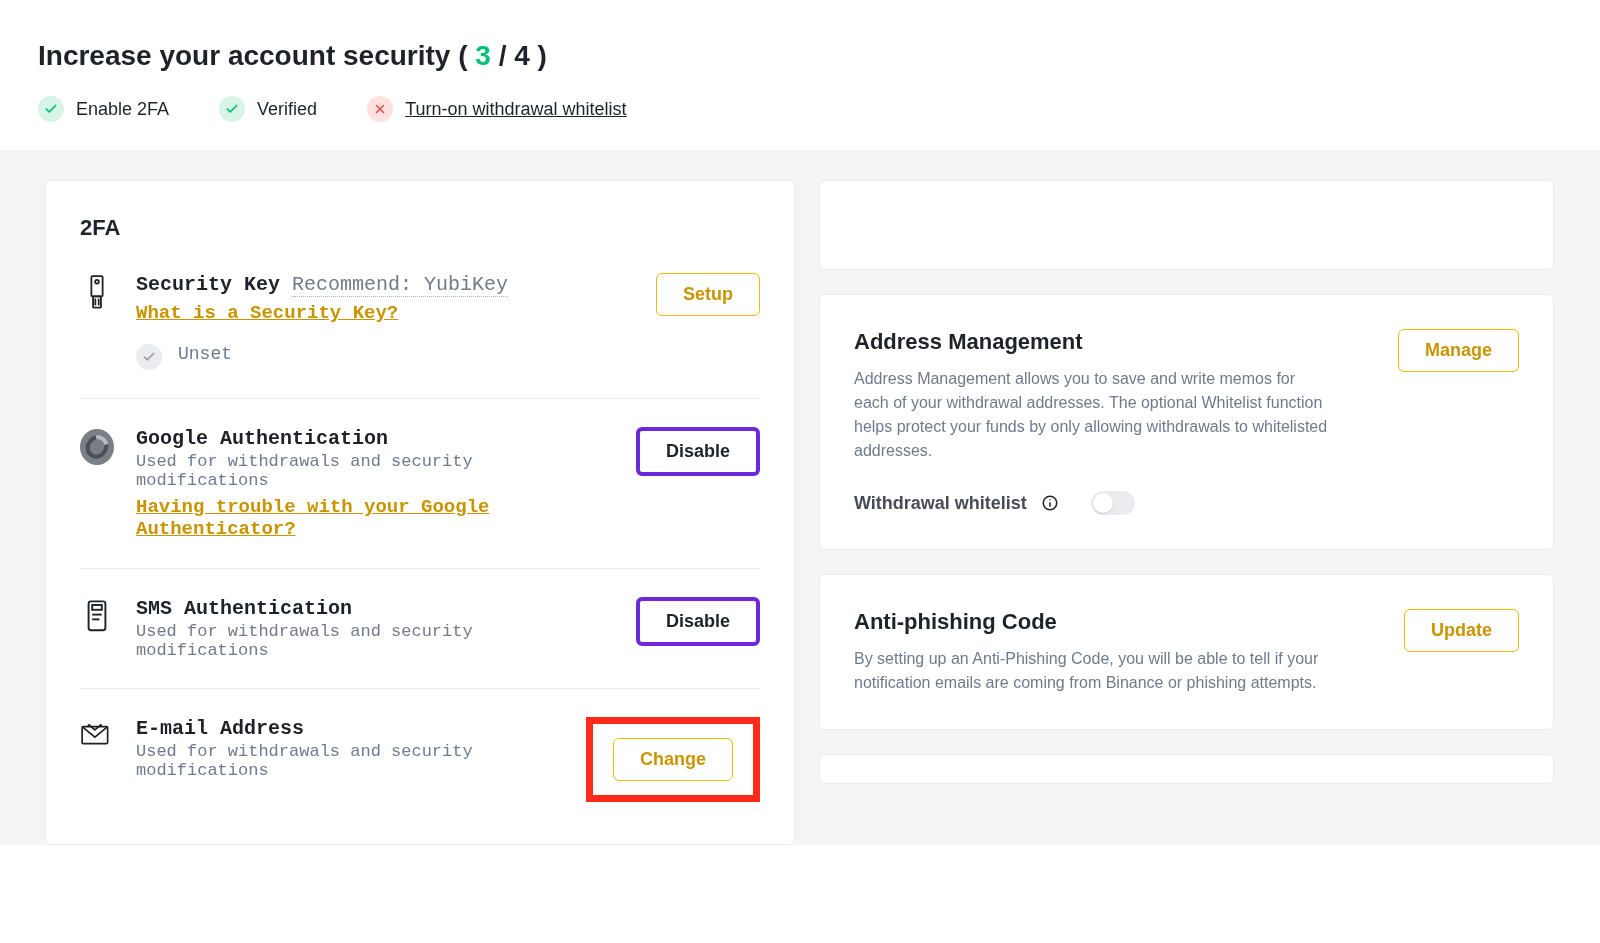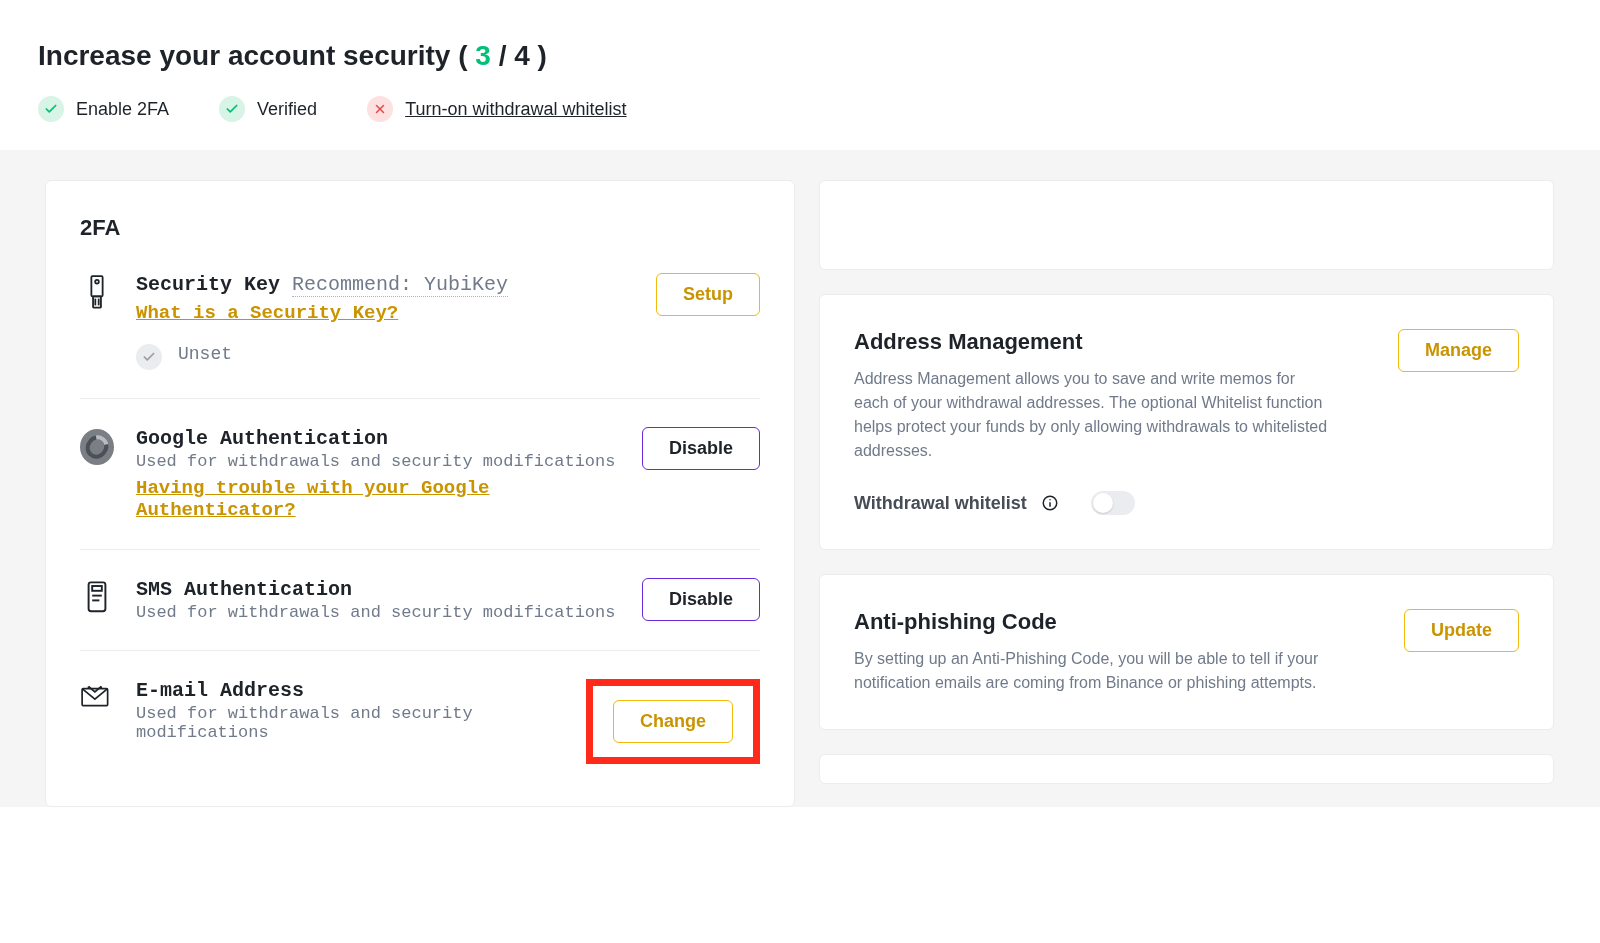--- a/index.html
+++ b/index.html
@@ -88,21 +88,21 @@
     padding: 10px 26px;
     cursor: pointer;
     background: #fff;
     white-space: nowrap;
   }
   .btn-accent {
     border: 1px solid #f0b90b;
     color: #c99400;
   }
   .btn-plain {
-    border: 1px solid #6d28d9;
+    border: 4px solid #6d28d9;
     color: #1e2329;
     font-weight: 600;
   }
 
   .twofa-list { margin-top: 22px; }
   .twofa-item {
     display: flex;
     align-items: flex-start;
     gap: 22px;
     padding: 28px 0;

